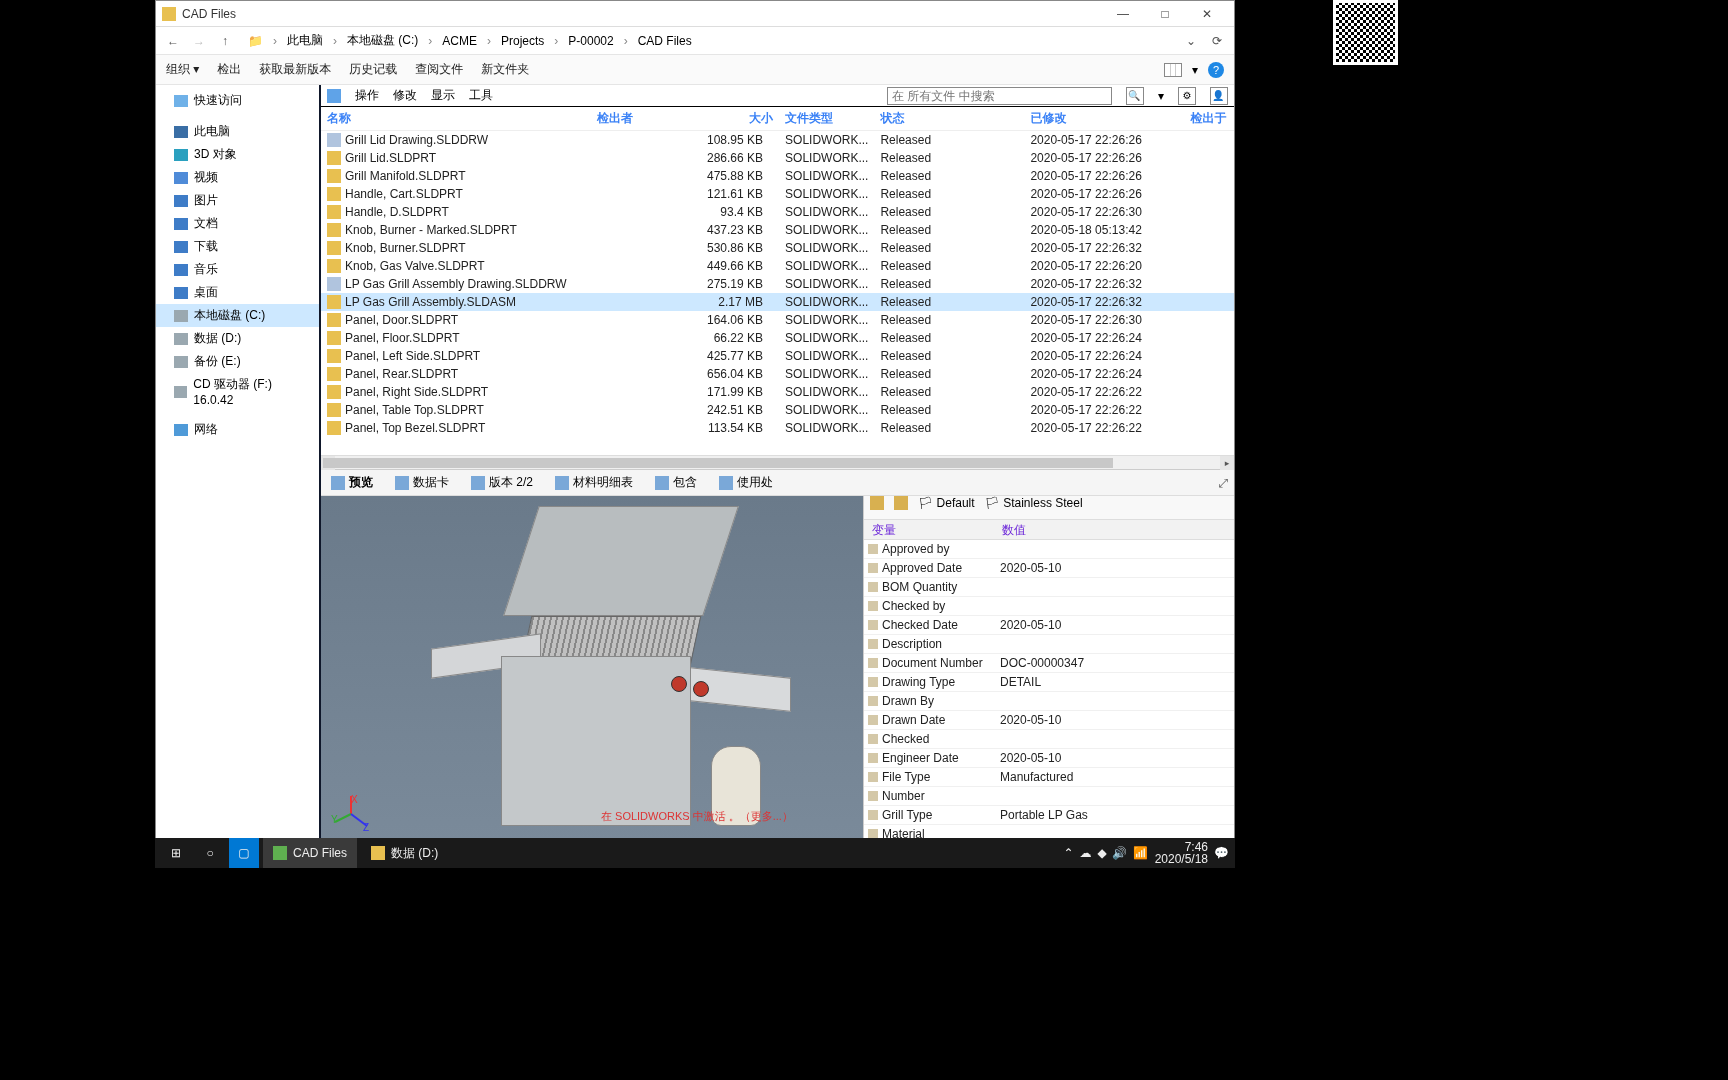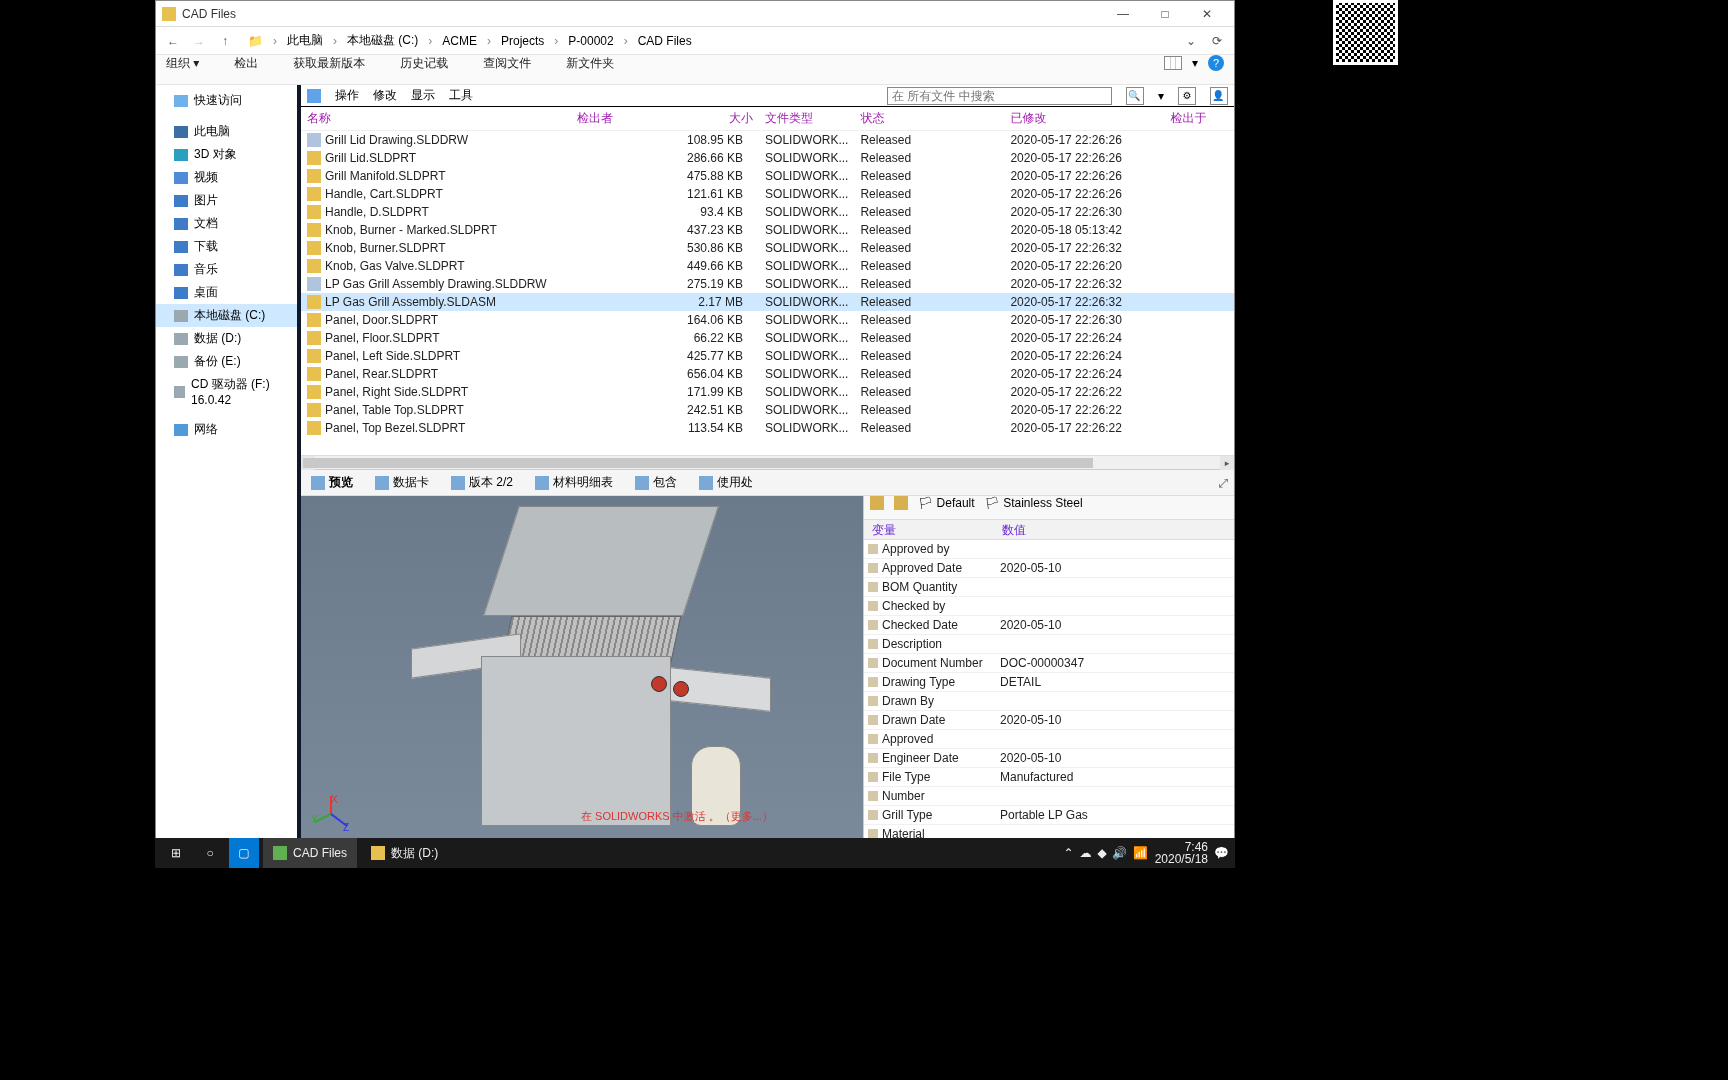--- a/index.html
+++ b/index.html
@@ -7,27 +7,27 @@
 .screen{position:absolute;left:155px;top:0;width:1080px;height:867px;background:#fff;display:flex;flex-direction:column;border:1px solid #888}
 .titlebar{height:26px;background:#fff;display:flex;align-items:center;padding:0 6px;border-bottom:1px solid #ddd}
 .titlebar .ico{width:14px;height:14px;background:#e8c050;margin-right:6px}
 .titlebar .title{flex:1;color:#333}
 .titlebar .winbtn{width:42px;height:24px;display:flex;align-items:center;justify-content:center;color:#444;cursor:pointer}
 .addrbar{height:28px;display:flex;align-items:center;padding:0 6px;gap:4px;border-bottom:1px solid #e5e5e5}
 .addrbar .navbtn{width:22px;height:22px;display:flex;align-items:center;justify-content:center;color:#555;cursor:pointer}
 .crumb{display:flex;align-items:center;gap:2px;padding:0 4px}
 .crumb .sep{color:#888}
 .crumb span{padding:2px 4px;cursor:pointer}
-.toolbar{height:30px;display:flex;align-items:flex-start;padding:0 10px;gap:35px;background:#fafafa;border-bottom:1px solid #e5e5e5}
+.toolbar{height:30px;display:flex;align-items:center;padding:0 10px;gap:18px;background:#fafafa;border-bottom:1px solid #e5e5e5}
 .toolbar .tbtn{cursor:pointer;color:#222;display:flex;align-items:center;gap:2px}
 .toolbar .right{margin-left:auto;display:flex;align-items:center;gap:10px}
 .toolbar .viewico{width:18px;height:14px;border:1px solid #888;background:linear-gradient(to right,#fff 0 30%,#ccc 30% 35%,#fff 35% 65%,#ccc 65% 70%,#fff 70%)}
 .toolbar .help{width:16px;height:16px;border-radius:50%;background:#1e88e5;color:#fff;display:flex;align-items:center;justify-content:center;font-size:11px}
 .body{flex:1;display:flex;overflow:hidden}
-.sidebar{width:145px;border-right:4px solid #0f172a;background:#fff;overflow:hidden;padding:4px 0}
+.sidebar{width:165px;border-right:2px solid #0f172a;background:#fff;overflow:hidden;padding:4px 0}
 .sb-item{display:flex;align-items:center;gap:6px;padding:3px 10px 3px 18px;cursor:pointer}
 .sb-item.sel{background:#cde8ff}
 .sb-item .ico{width:14px;height:12px}
 .ic-star{background:#6fb1e8}
 .ic-pc{background:#3a6ea5}
 .ic-3d{background:#2aa0bf}
 .ic-vid{background:#4f8bd8}
 .ic-pic{background:#3e7cc7}
 .ic-doc{background:#3e7cc7}
 .ic-dl{background:#3e7cc7}
@@ -37,21 +37,21 @@
 .ic-net{background:#4f9ad8}
 .sb-space{height:8px}
 .content{flex:1;display:flex;flex-direction:column;overflow:hidden}
 .minibar{height:22px;display:flex;align-items:center;padding:0 6px;gap:14px;border-bottom:1px solid #000000}
 .minibar .mico{width:14px;height:14px;background:#5fa3e8}
 .minibar .srch{margin-left:auto;width:225px}
 .minibar .srch input{width:100%;height:18px;border:1px solid #888;padding:0 18px 0 4px;font-size:12px}
 .minibar .sbtn{width:18px;height:18px;border:1px solid #888;display:flex;align-items:center;justify-content:center;font-size:10px}
 .filegrid{flex:1;overflow:auto;position:relative}
 table{width:100%;border-collapse:collapse}
-th{text-align:left;font-weight:normal;padding:3px 6px;color:#a21caf;border-bottom:1px solid #eee;position:sticky;top:0;background:#fff}
+th{text-align:left;font-weight:bold;padding:3px 6px;color:#3b82f6;border-bottom:1px solid #eee;position:sticky;top:0;background:#fff}
 td{padding:2px 6px;color:#222;white-space:nowrap}
 tr.sel td{background:#cde8ff}
 tr.sel td:first-child{background:#cde8ff}
 .fico{display:inline-block;width:14px;height:14px;background:#e8c050;margin-right:4px;vertical-align:-3px}
 .fico.dr{background:#b0c4de}
 .col-size{text-align:right;padding-right:16px}
 .hscroll{height:14px;background:#f0f0f0;border-top:1px solid #ddd;position:relative}
 .hscroll .thumb{position:absolute;left:2px;top:2px;height:10px;width:790px;background:#c8c8c8}
 .hscroll .btn{position:absolute;width:14px;height:14px;top:0;background:#e6e6e6;display:flex;align-items:center;justify-content:center;font-size:9px;color:#555}
 .preview{height:375px;border-top:1px solid #ccc;display:flex;flex-direction:column}
@@ -498,21 +498,21 @@
                 </div>
                 <div class="prop-row">
                   <div class="k">Drawn By</div>
                   <div class="v"></div>
                 </div>
                 <div class="prop-row">
                   <div class="k">Drawn Date</div>
                   <div class="v">2020-05-10</div>
                 </div>
                 <div class="prop-row">
-                  <div class="k">Approved</div>
+                  <div class="k">Checked</div>
                   <div class="v"></div>
                 </div>
                 <div class="prop-row">
                   <div class="k">Engineer Date</div>
                   <div class="v">2020-05-10</div>
                 </div>
                 <div class="prop-row">
                   <div class="k">File Type</div>
                   <div class="v">Manufactured</div>
                 </div>

